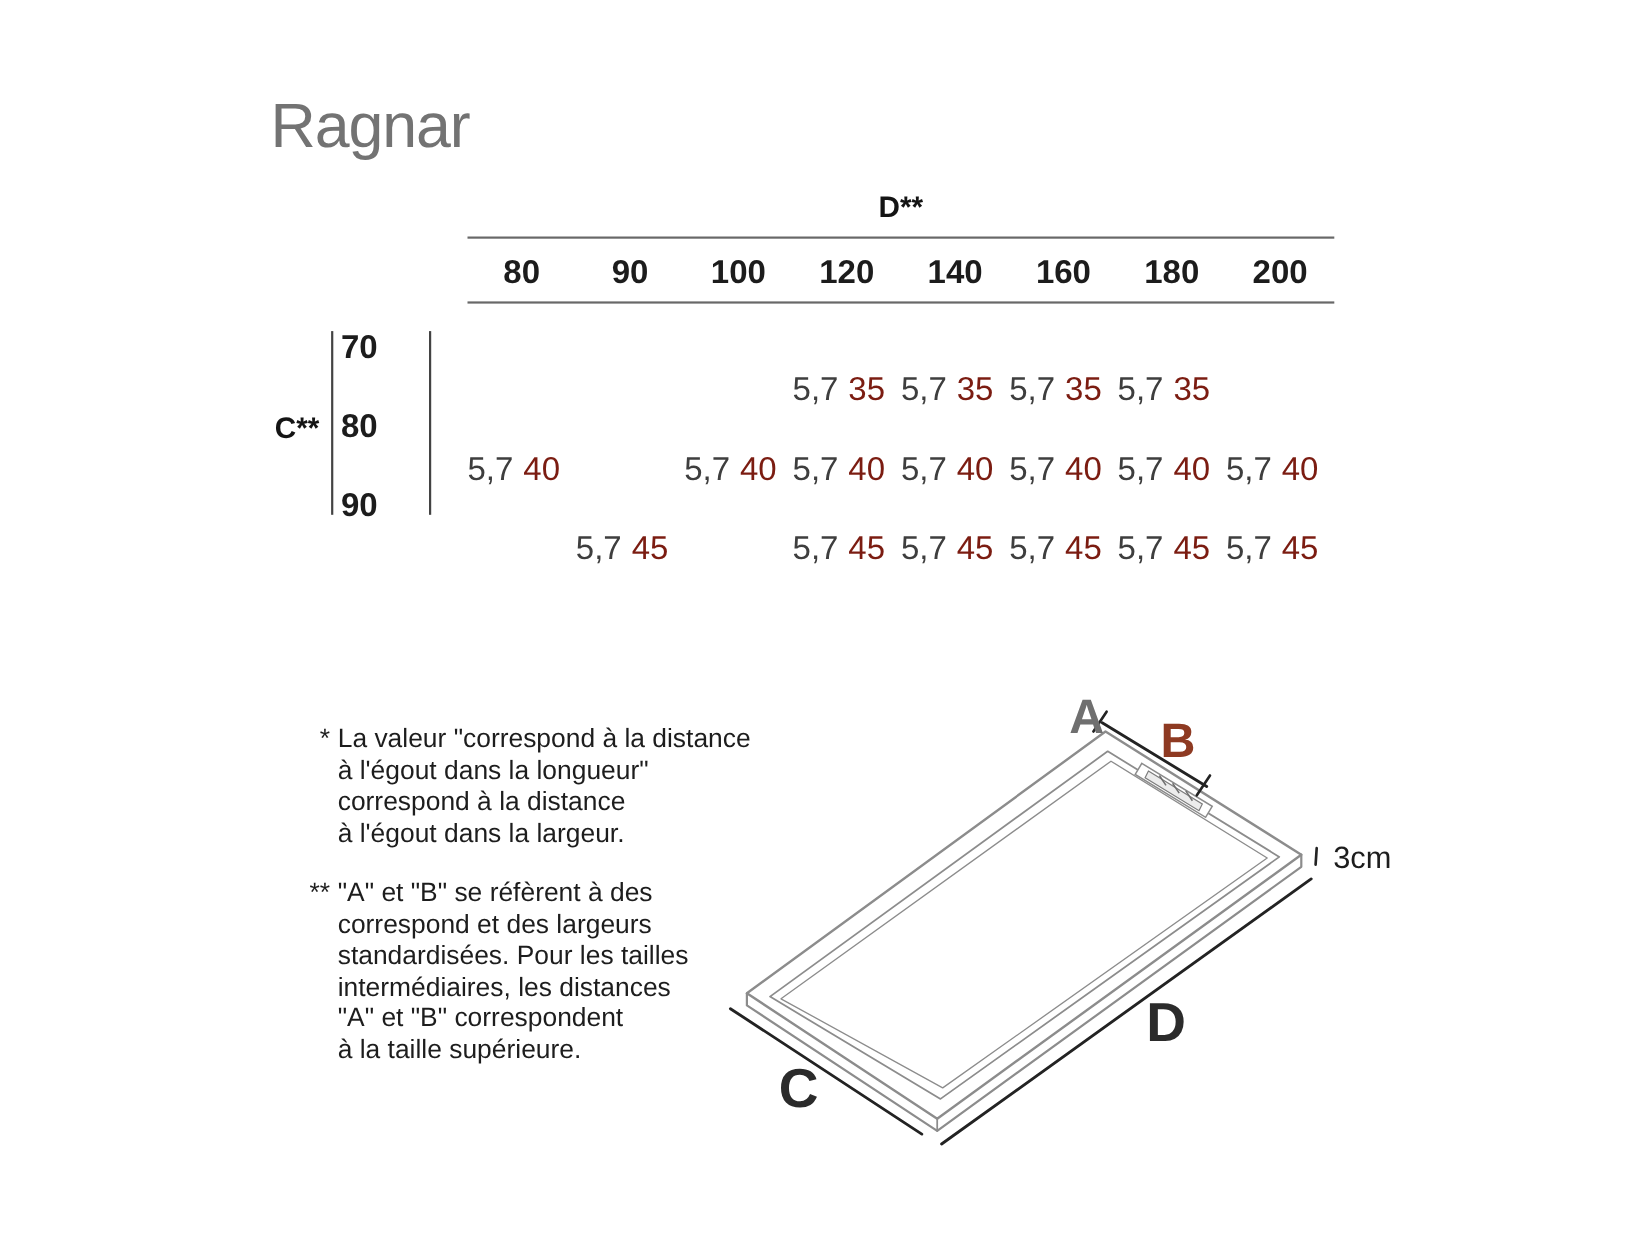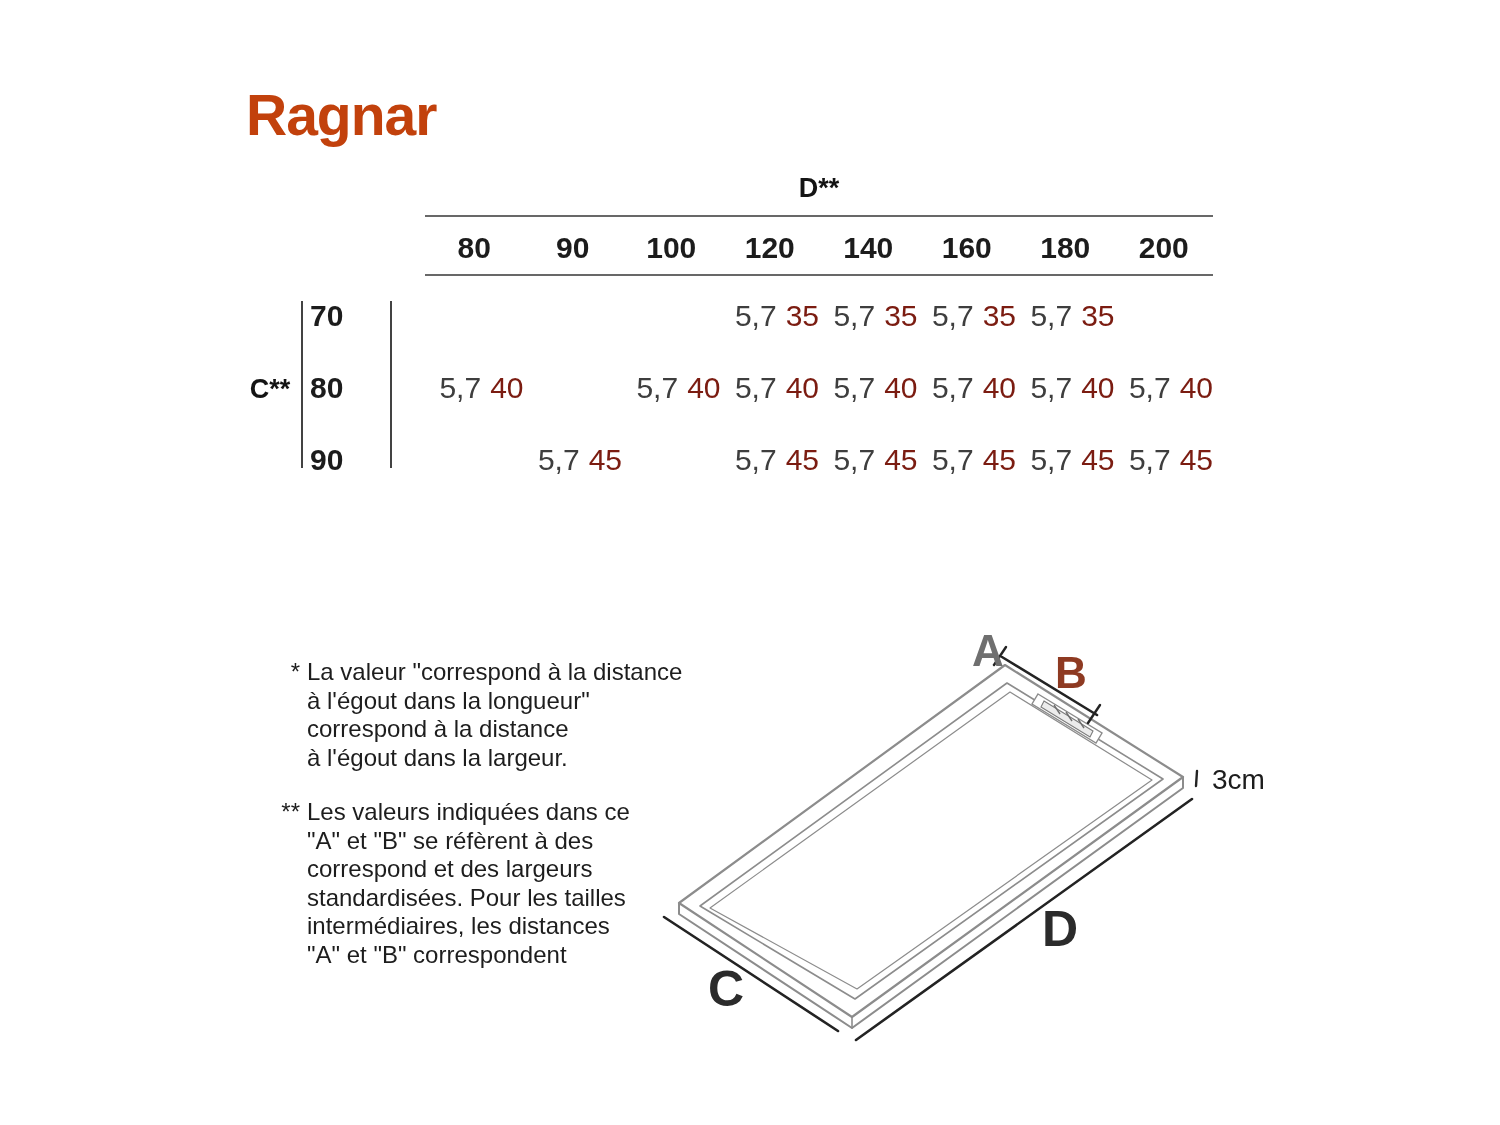--- a/index.html
+++ b/index.html
@@ -3,36 +3,36 @@
 <meta charset="utf-8">
 <style>
   html,body{margin:0;padding:0;}
   body{
     width:1500px;height:1125px;position:relative;background:#ffffff;
     font-family:"Liberation Sans", sans-serif;color:#1d1d1d;overflow:hidden;
   }
   .abs{position:absolute;}
   
   #title{
-    left:246px;top:82px;font-size:57px;font-weight:700;letter-spacing:-1px;color:#c2410c;
+    left:246px;top:82px;font-size:57px;font-weight:400;letter-spacing:-1px;color:#737373;
   }
   
   #d-axis-label{left:425px;top:173px;width:788px;text-align:center;font-size:27px;font-weight:700;color:#141414;}
   .h-rule{left:425px;width:788px;height:2px;background:#686868;}
   #rule-top{top:215px;}
   #rule-bottom{top:274px;}
   #col-headers{left:425px;top:231px;width:788px;display:grid;grid-template-columns:repeat(8,1fr);
     font-size:30px;font-weight:700;color:#1c1c1c;text-align:center;}
   .v-rule{width:2px;top:301px;height:167px;background:#434343;}
   #v-rule-left{left:301px;}
   #v-rule-right{left:390px;}
   #c-axis-label{left:240px;top:374px;width:60px;text-align:center;font-size:27px;font-weight:700;color:#141414;}
   .row-label{left:310px;width:50px;text-align:left;font-size:30px;font-weight:700;color:#1c1c1c;}
   .row-cells{left:425px;width:788px;display:grid;grid-template-columns:repeat(8,1fr);font-size:30px;}
-  .cell{text-align:right;white-space:nowrap;}
+  .cell{text-align:left;white-space:nowrap;margin-top:39px;}
   .cell .val-a{color:#3e3e3e;}
   .cell .val-b{color:#7b1c11;margin-left:9px;}
   
   .footnote{left:278px;width:420px;display:grid;grid-template-columns:29px 1fr;
     font-size:24px;line-height:28.6px;color:#1d1d1d;}
   .footnote .marker{justify-self:end;padding-right:7px;}
   #footnote-1{top:658px;}
   #footnote-2{top:798px;}
   
   #diagram{left:620px;top:615px;}
@@ -100,26 +100,26 @@
   <span class="fn-text">
       <div>La valeur "correspond à la distance</div>
       <div>à l'égout dans la longueur"</div>
       <div>correspond à la distance</div>
       <div>à l'égout dans la largeur.</div>
     </span>
 </div>
 <div class="abs footnote" id="footnote-2">
   <span class="marker">**</span>
   <span class="fn-text">
-      <div>Les valeurs indiquées dans ce</div>
       <div>"A" et "B" se réfèrent à des</div>
       <div>correspond et des largeurs</div>
       <div>standardisées. Pour les tailles</div>
       <div>intermédiaires, les distances</div>
       <div>"A" et "B" correspondent</div>
+      <div>à la taille supérieure.</div>
     </span>
 </div>
 
 <svg class="abs" id="diagram" width="680" height="470" viewBox="620 615 680 470">
 
   <g stroke="#8c8c8c" fill="none" stroke-linejoin="round" stroke-linecap="round">
     <polygon points="1005,665 1183,777 852,1017 679,903" stroke-width="2.2"></polygon>
     <polygon points="1007,683 1163,779 855,999 700,906" stroke-width="1.6"></polygon>
     <polygon points="1010,692 1152,780 857,989 710,908" stroke-width="1.2"></polygon>
     <polyline points="679,903 679,914 852,1028 1183,788 1183,777" stroke-width="2"></polyline>

